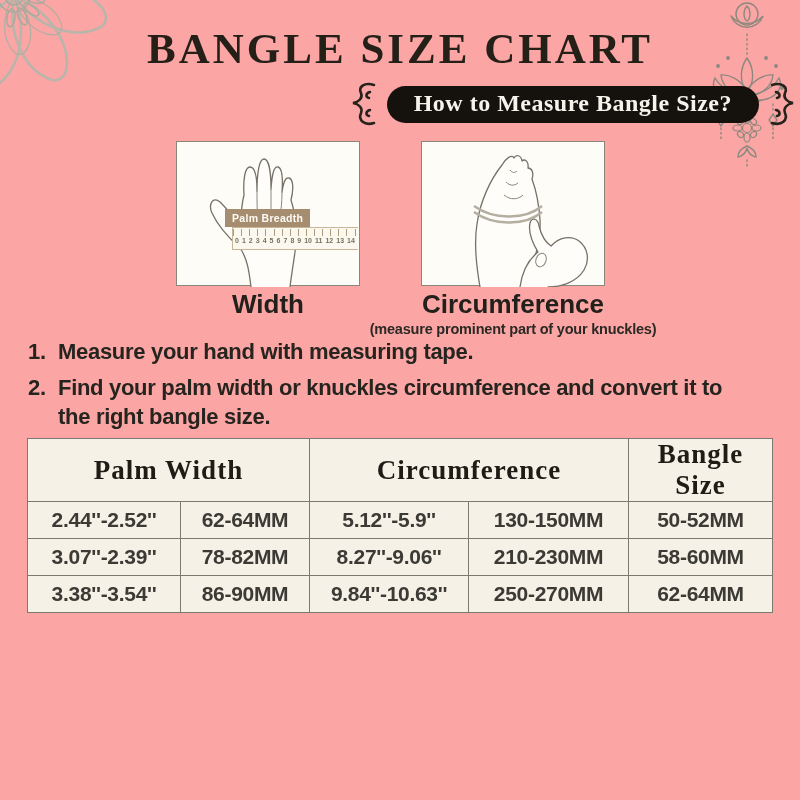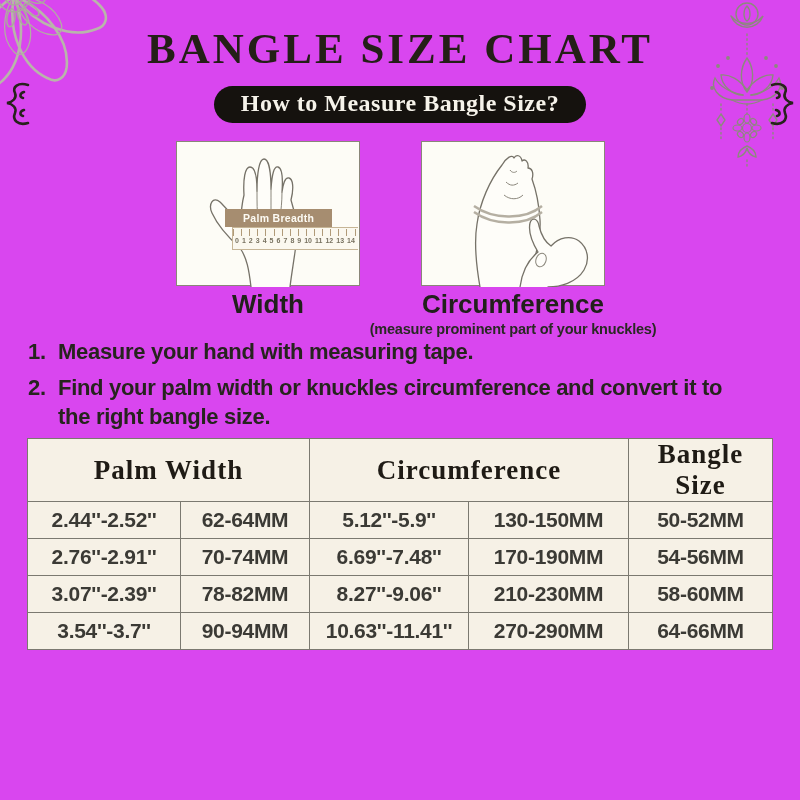--- a/index.html
+++ b/index.html
@@ -1,56 +1,56 @@
 <!DOCTYPE html>
 <html><head>
 <meta charset="utf-8">
 <style>
   * { margin:0; padding:0; box-sizing:border-box; }
   html,body { width:800px; height:800px; }
   body { font-family:"Liberation Sans", sans-serif; }
   .page {
     position:relative; width:800px; height:800px;
-    background:#d946ef; overflow:hidden;
+    background:#fca5a5; overflow:hidden;
   }
   
   .mandala { position:absolute; left:-8px; top:-10px; }
   .lotus-hang { position:absolute; left:688px; top:0; }
   
   .title {
     position:absolute; top:24px; left:0; width:800px;
     text-align:center;
     font-family:"Liberation Serif", serif;
     font-weight:bold; font-size:43px; letter-spacing:3px;
     color:#241f17;
   }
   
   .howto-row {
     position:absolute; top:83px; left:0; width:800px; height:42px;
-    display:flex; align-items:center; justify-content:space-between; gap:9px;
+    display:flex; align-items:center; justify-content:flex-end; gap:9px;
   }
   .pill {
     background:#15120e; color:#f6f3ea;
     border:none; cursor:pointer;
     border-radius:19px; height:37px; padding:1px 27px 3px;
     font-family:"Liberation Serif", serif; font-weight:bold; font-size:24px;
     letter-spacing:0.5px;
   }
   
   .figure-box {
     position:absolute; top:141px; width:184px; height:145px;
     background:#fdfcf6; border:1px solid #8a8679;
   }
   .figure-box.left { left:176px; }
   .figure-box.right { left:421px; }
   .fig-svg { position:absolute; left:0; top:0; }
   .palm-tag {
     position:absolute; left:48px; top:67px; height:18px;
     background:#a68d70; color:#fdfbf4;
-    font-size:10.5px; font-weight:bold; line-height:18px; padding:0 18px;
+    font-size:10.5px; font-weight:bold; line-height:18px; padding:0 7px;
     letter-spacing:0.3px;
   }
   .ruler {
     position:absolute; left:55px; top:85px; right:1px; height:23px;
     background:#fbf8ef; border:1px solid #c6b596; border-right:none;
   }
   .ruler-ticks {
     height:7px; margin-top:1px;
     background:repeating-linear-gradient(90deg,#b09a78 0,#b09a78 1px,transparent 1px,transparent 8.1px);
   }
@@ -297,42 +297,35 @@
 
         <tr>
           <td>2.44''-2.52''</td>
           <td>62-64MM</td>
           <td>5.12''-5.9''</td>
           <td>130-150MM</td>
           <td>50-52MM</td>
         </tr>
 
 
-        <tr>
-          <td>2.76''-2.91''</td>
-          <td>70-74MM</td>
-          <td>6.69''-7.48''</td>
-          <td>170-190MM</td>
-          <td>54-56MM</td>
-        </tr>
 
 
         <tr>
           <td>3.07''-2.39''</td>
           <td>78-82MM</td>
           <td>8.27''-9.06''</td>
           <td>210-230MM</td>
           <td>58-60MM</td>
         </tr>
 
 
-
         <tr>
-          <td>3.54''-3.7''</td>
-          <td>90-94MM</td>
-          <td>10.63''-11.41''</td>
-          <td>270-290MM</td>
-          <td>64-66MM</td>
+          <td>3.38''-3.54''</td>
+          <td>86-90MM</td>
+          <td>9.84''-10.63''</td>
+          <td>250-270MM</td>
+          <td>62-64MM</td>
         </tr>
+
       </tbody>
   </table>
 
 </div>
 
 </body></html>

